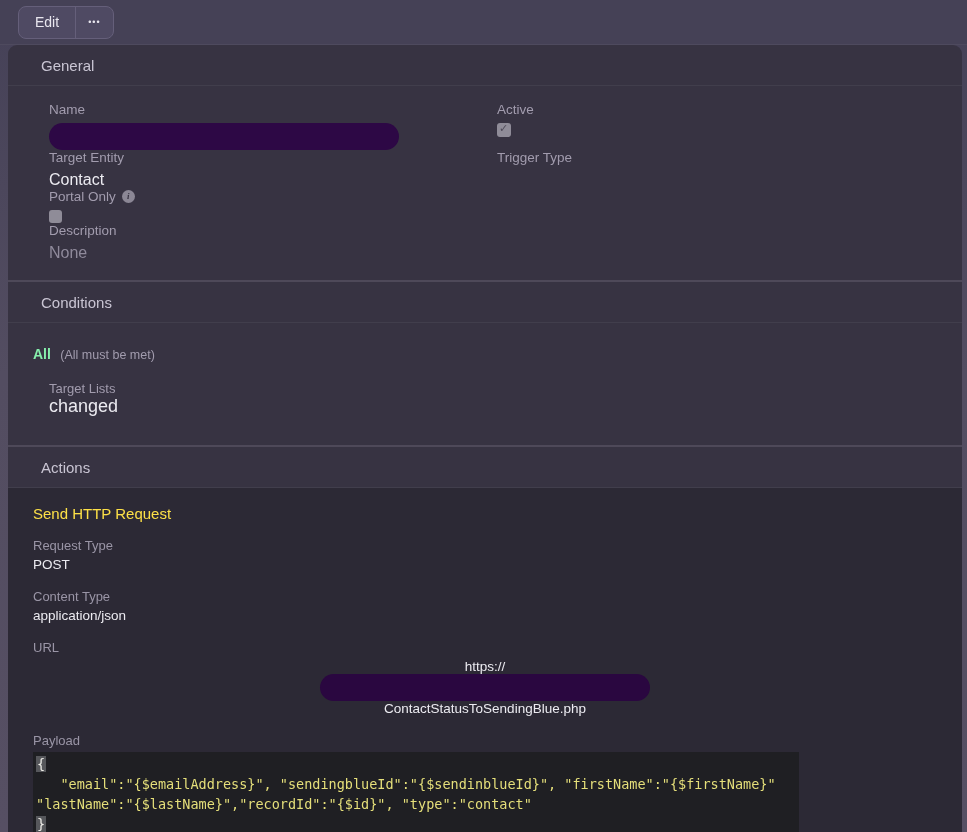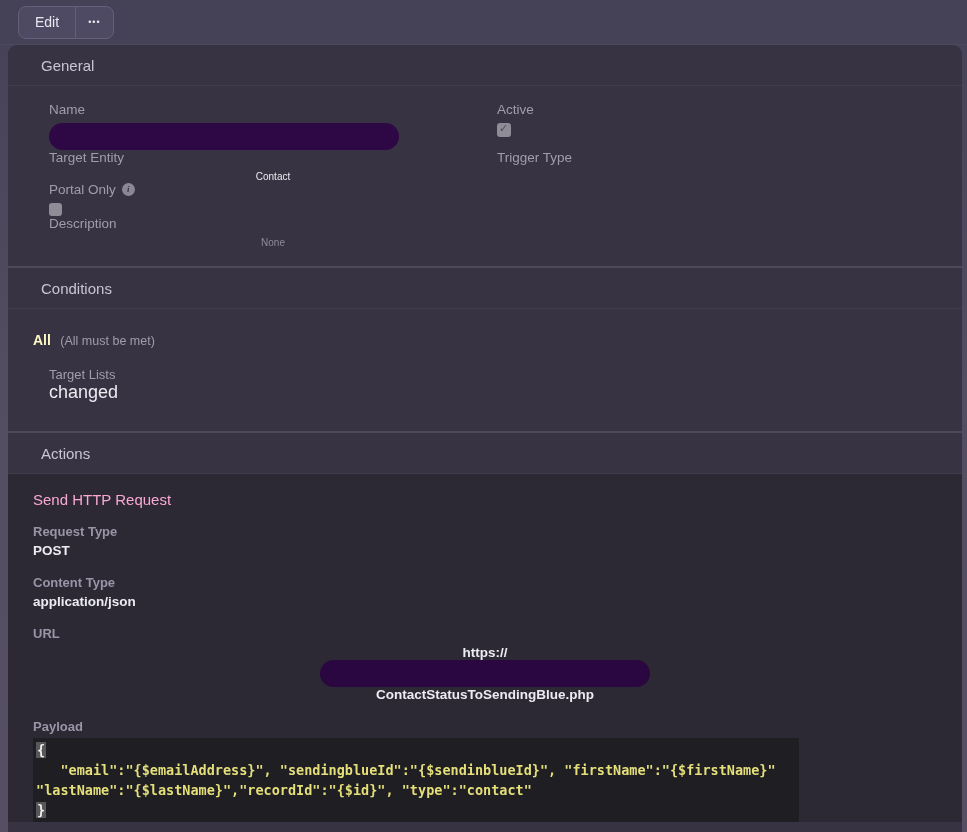--- a/index.html
+++ b/index.html
@@ -14,39 +14,39 @@
   .btn-group{display:flex;border:1px solid #655f7a;border-radius:8px;overflow:hidden;background:#4f4a63;}
   .btn{color:#e8e6ee;font-size:14px;padding:7px 16px;cursor:pointer;background:transparent;border:none;line-height:17px;}
   .btn.more{border-left:1px solid #655f7a;padding:7px 12px;font-size:9px;letter-spacing:1px;display:flex;align-items:center;}
   
   .panel{margin-left:8px;width:954px;background:#373342;border-radius:9px 9px 0 0;min-height:788px;}
   .section-heading{padding:12px 33px 11px;font-size:15px;color:#c9c5d3;border-bottom:1px solid rgba(255,255,255,0.055);}
   .section-divider{height:2px;background:#4e4959;}
   
   .fields-grid{display:grid;grid-template-columns:1fr 1fr;padding:16px 17px 18px 41px;row-gap:0;}
   .field .label{font-size:13.5px;color:#a29cae;margin-bottom:6px;display:flex;align-items:center;}
-  .field .value{font-size:10px;color:#ecebf1;text-align:center;}
+  .field .value{font-size:16px;color:#ecebf1;}
   .field .value.muted{color:#8f8a9b;}
   .redact-pill{background:#2d0845;height:27px;width:350px;border-radius:14px;margin-top:2px;}
   .checkbox{width:14px;height:14px;border-radius:3px;background:#8f8c98;position:relative;margin-top:4px;cursor:pointer;}
   .checkbox.checked::after{content:"\2713";position:absolute;left:2px;top:-1px;font-size:11px;font-weight:bold;color:#4f4b59;}
   .checkbox.unchecked{width:13px;height:13px;}
   .info-icon{display:inline-block;width:13px;height:13px;border-radius:50%;background:#8b8795;color:#373342;font-size:9px;font-weight:bold;text-align:center;line-height:13px;margin-left:6px;font-family:"Liberation Serif",serif;font-style:italic;cursor:pointer;}
   
   .conditions-body{padding:22px 17px 28px 25px;}
   .cond-group{margin-bottom:18px;}
-  .cond-group .all{font-size:14px;font-weight:700;color:#fef9c3;}
+  .cond-group .all{font-size:14px;font-weight:700;color:#86efac;}
   .cond-group .note{font-size:12.5px;color:#a29cae;margin-left:5px;}
   .cond-item{margin-left:16px;}
   .cond-item .label{font-size:13px;color:#a29cae;}
   .cond-item .value{font-size:18px;color:#ecebf1;}
   
   .actions-content{background:#2c2935;padding:17px 25px 0 25px;min-height:288px;}
-  .action-title{font-size:15px;color:#f9a8d4;margin-bottom:16px;}
-  .ablock{margin-bottom:17px;font-weight:bold;}
+  .action-title{font-size:15px;color:#fde047;margin-bottom:16px;}
+  .ablock{margin-bottom:17px;}
   .ablock .label{font-size:13px;color:#9a95a6;margin-bottom:4px;}
   .ablock .value{font-size:13.5px;color:#ecebf1;}
   .url-row{display:flex;align-items:center;font-size:13.5px;color:#ecebf1;margin-top:2px;flex-direction:column;}
   .url-pill{background:#2a0740;height:27px;width:330px;border-radius:14px;margin:0 1px;}
   
   .code-block{width:766px;background:#1f1f23;margin-top:3px;}
   .code-lines{padding:2px 0 2px 3px;overflow:hidden;font-family:"DejaVu Sans Mono","Liberation Mono",monospace;font-size:13.5px;line-height:20px;color:#e5df7a;}
   .code-line{white-space:pre;height:20px;}
   .bracket{background:#56575b;color:#efeee9;padding:0 1px;}
 </style>

